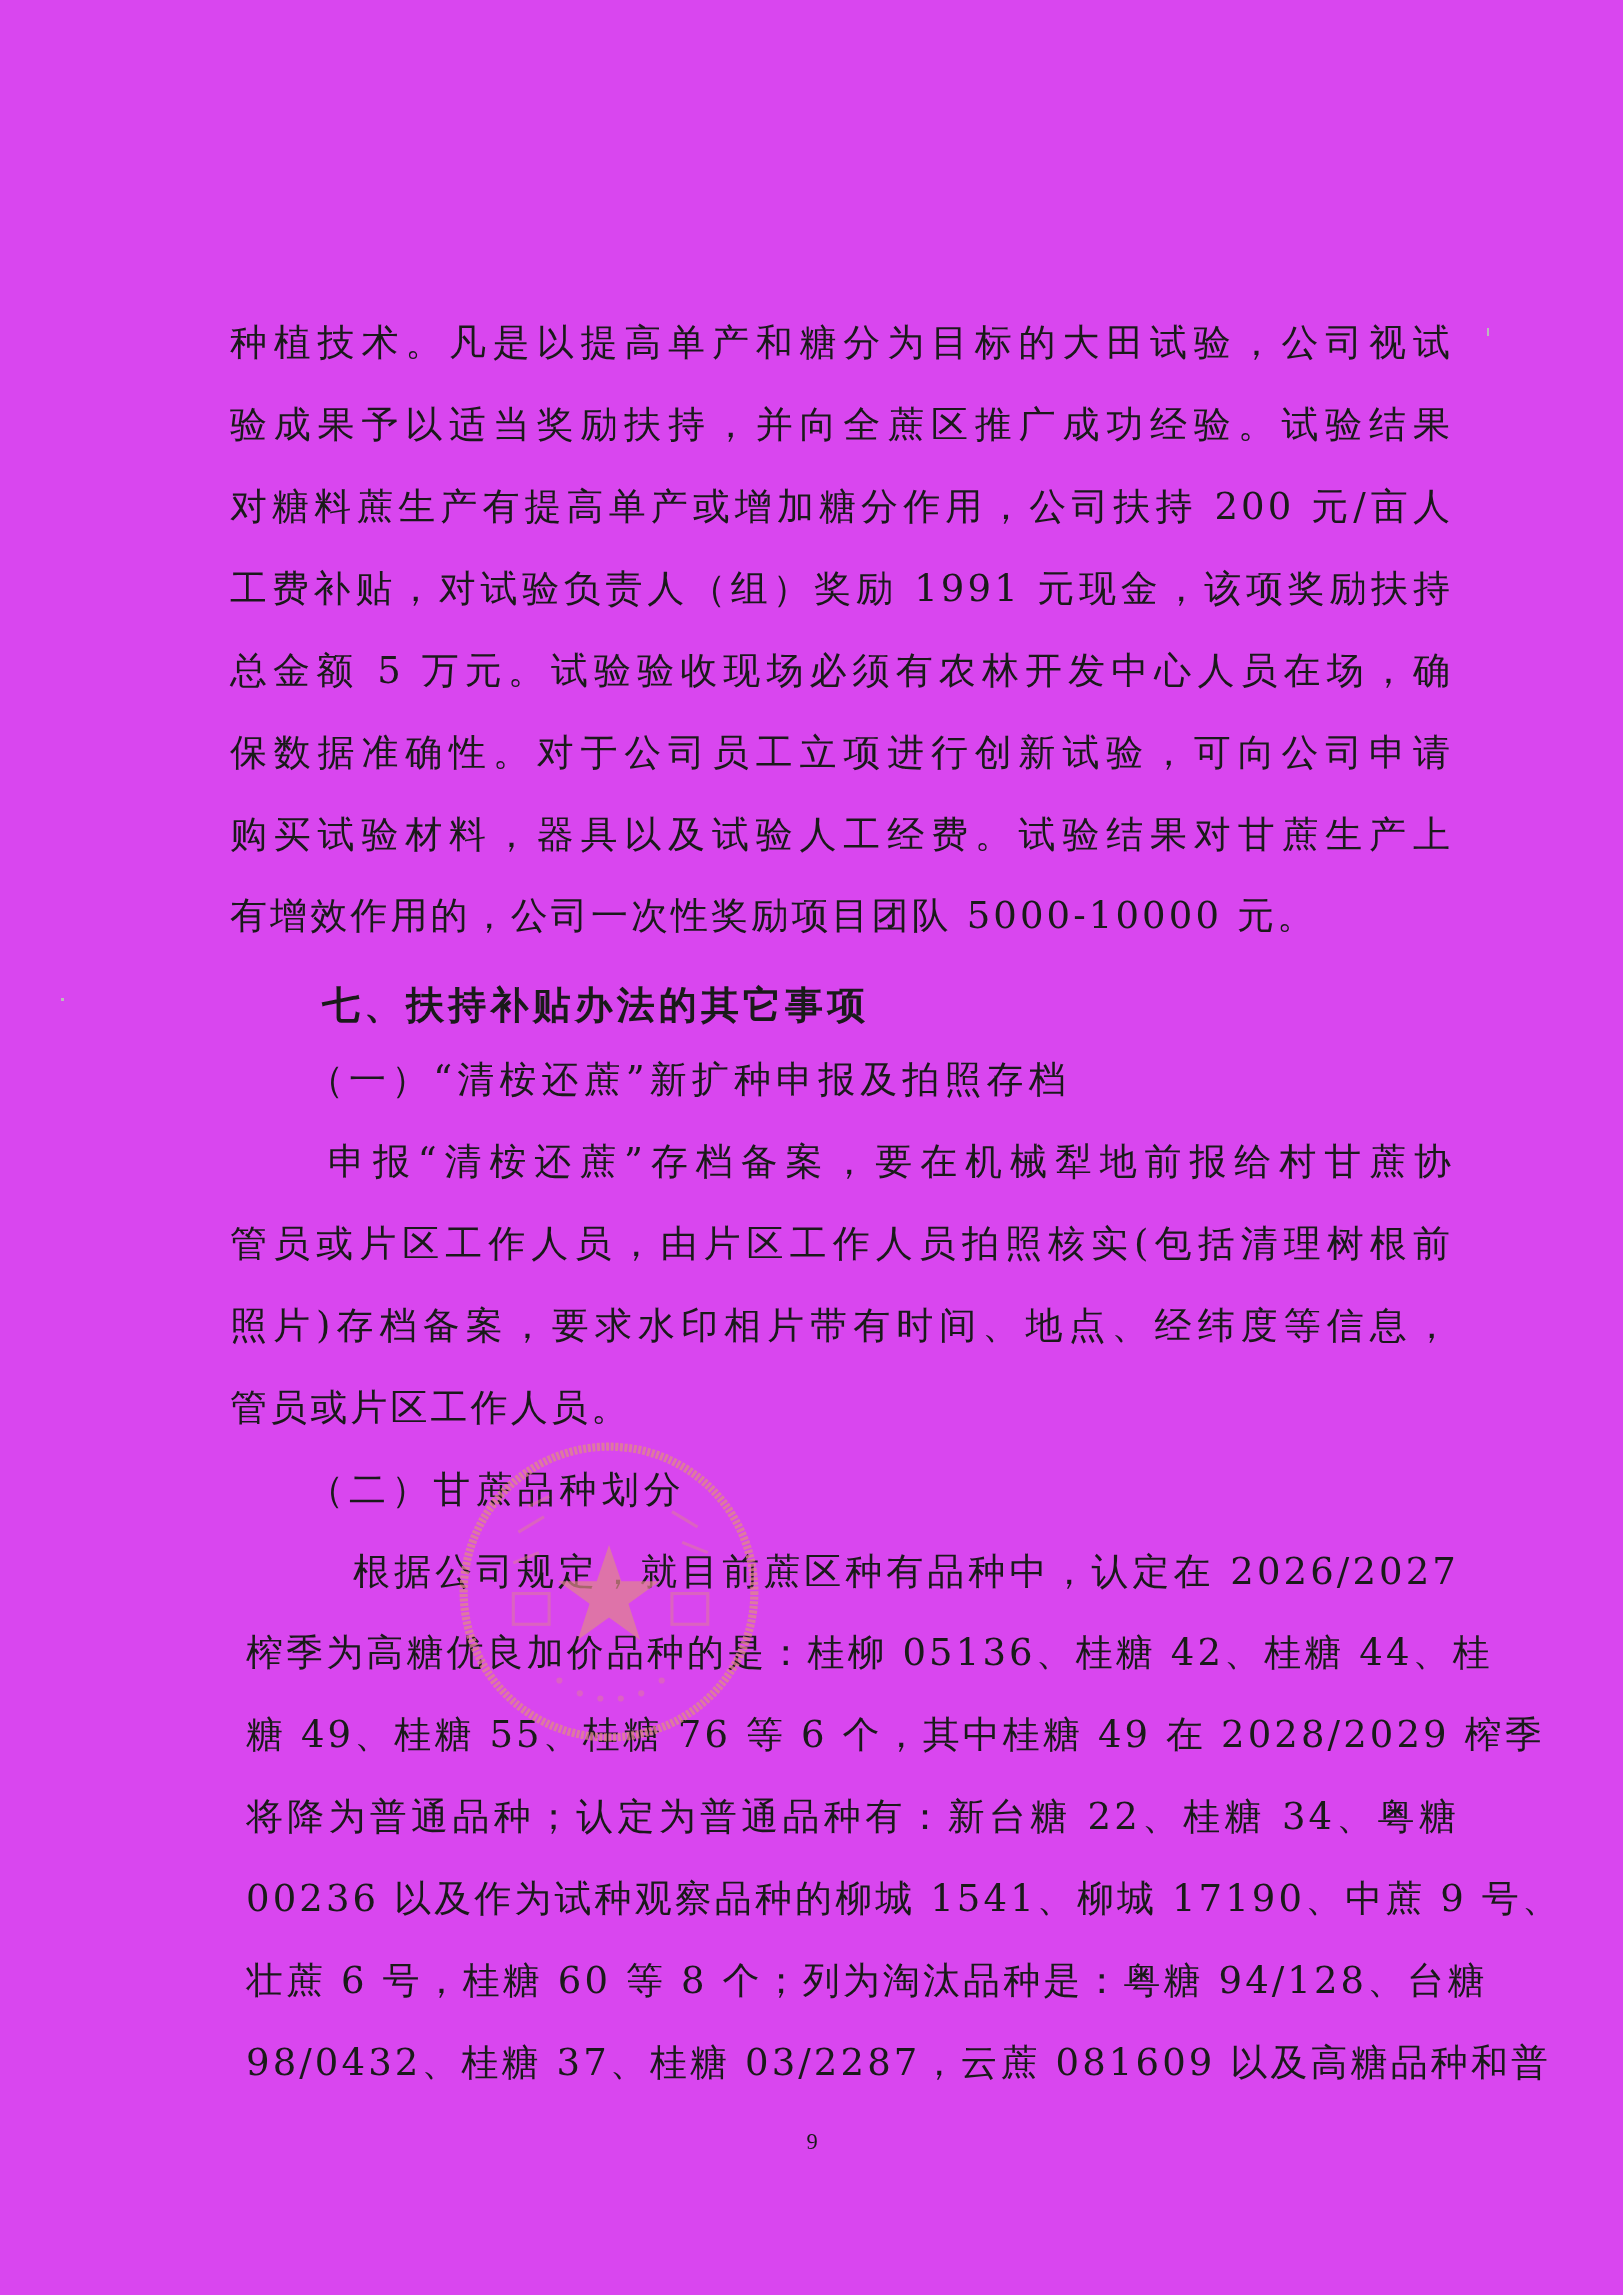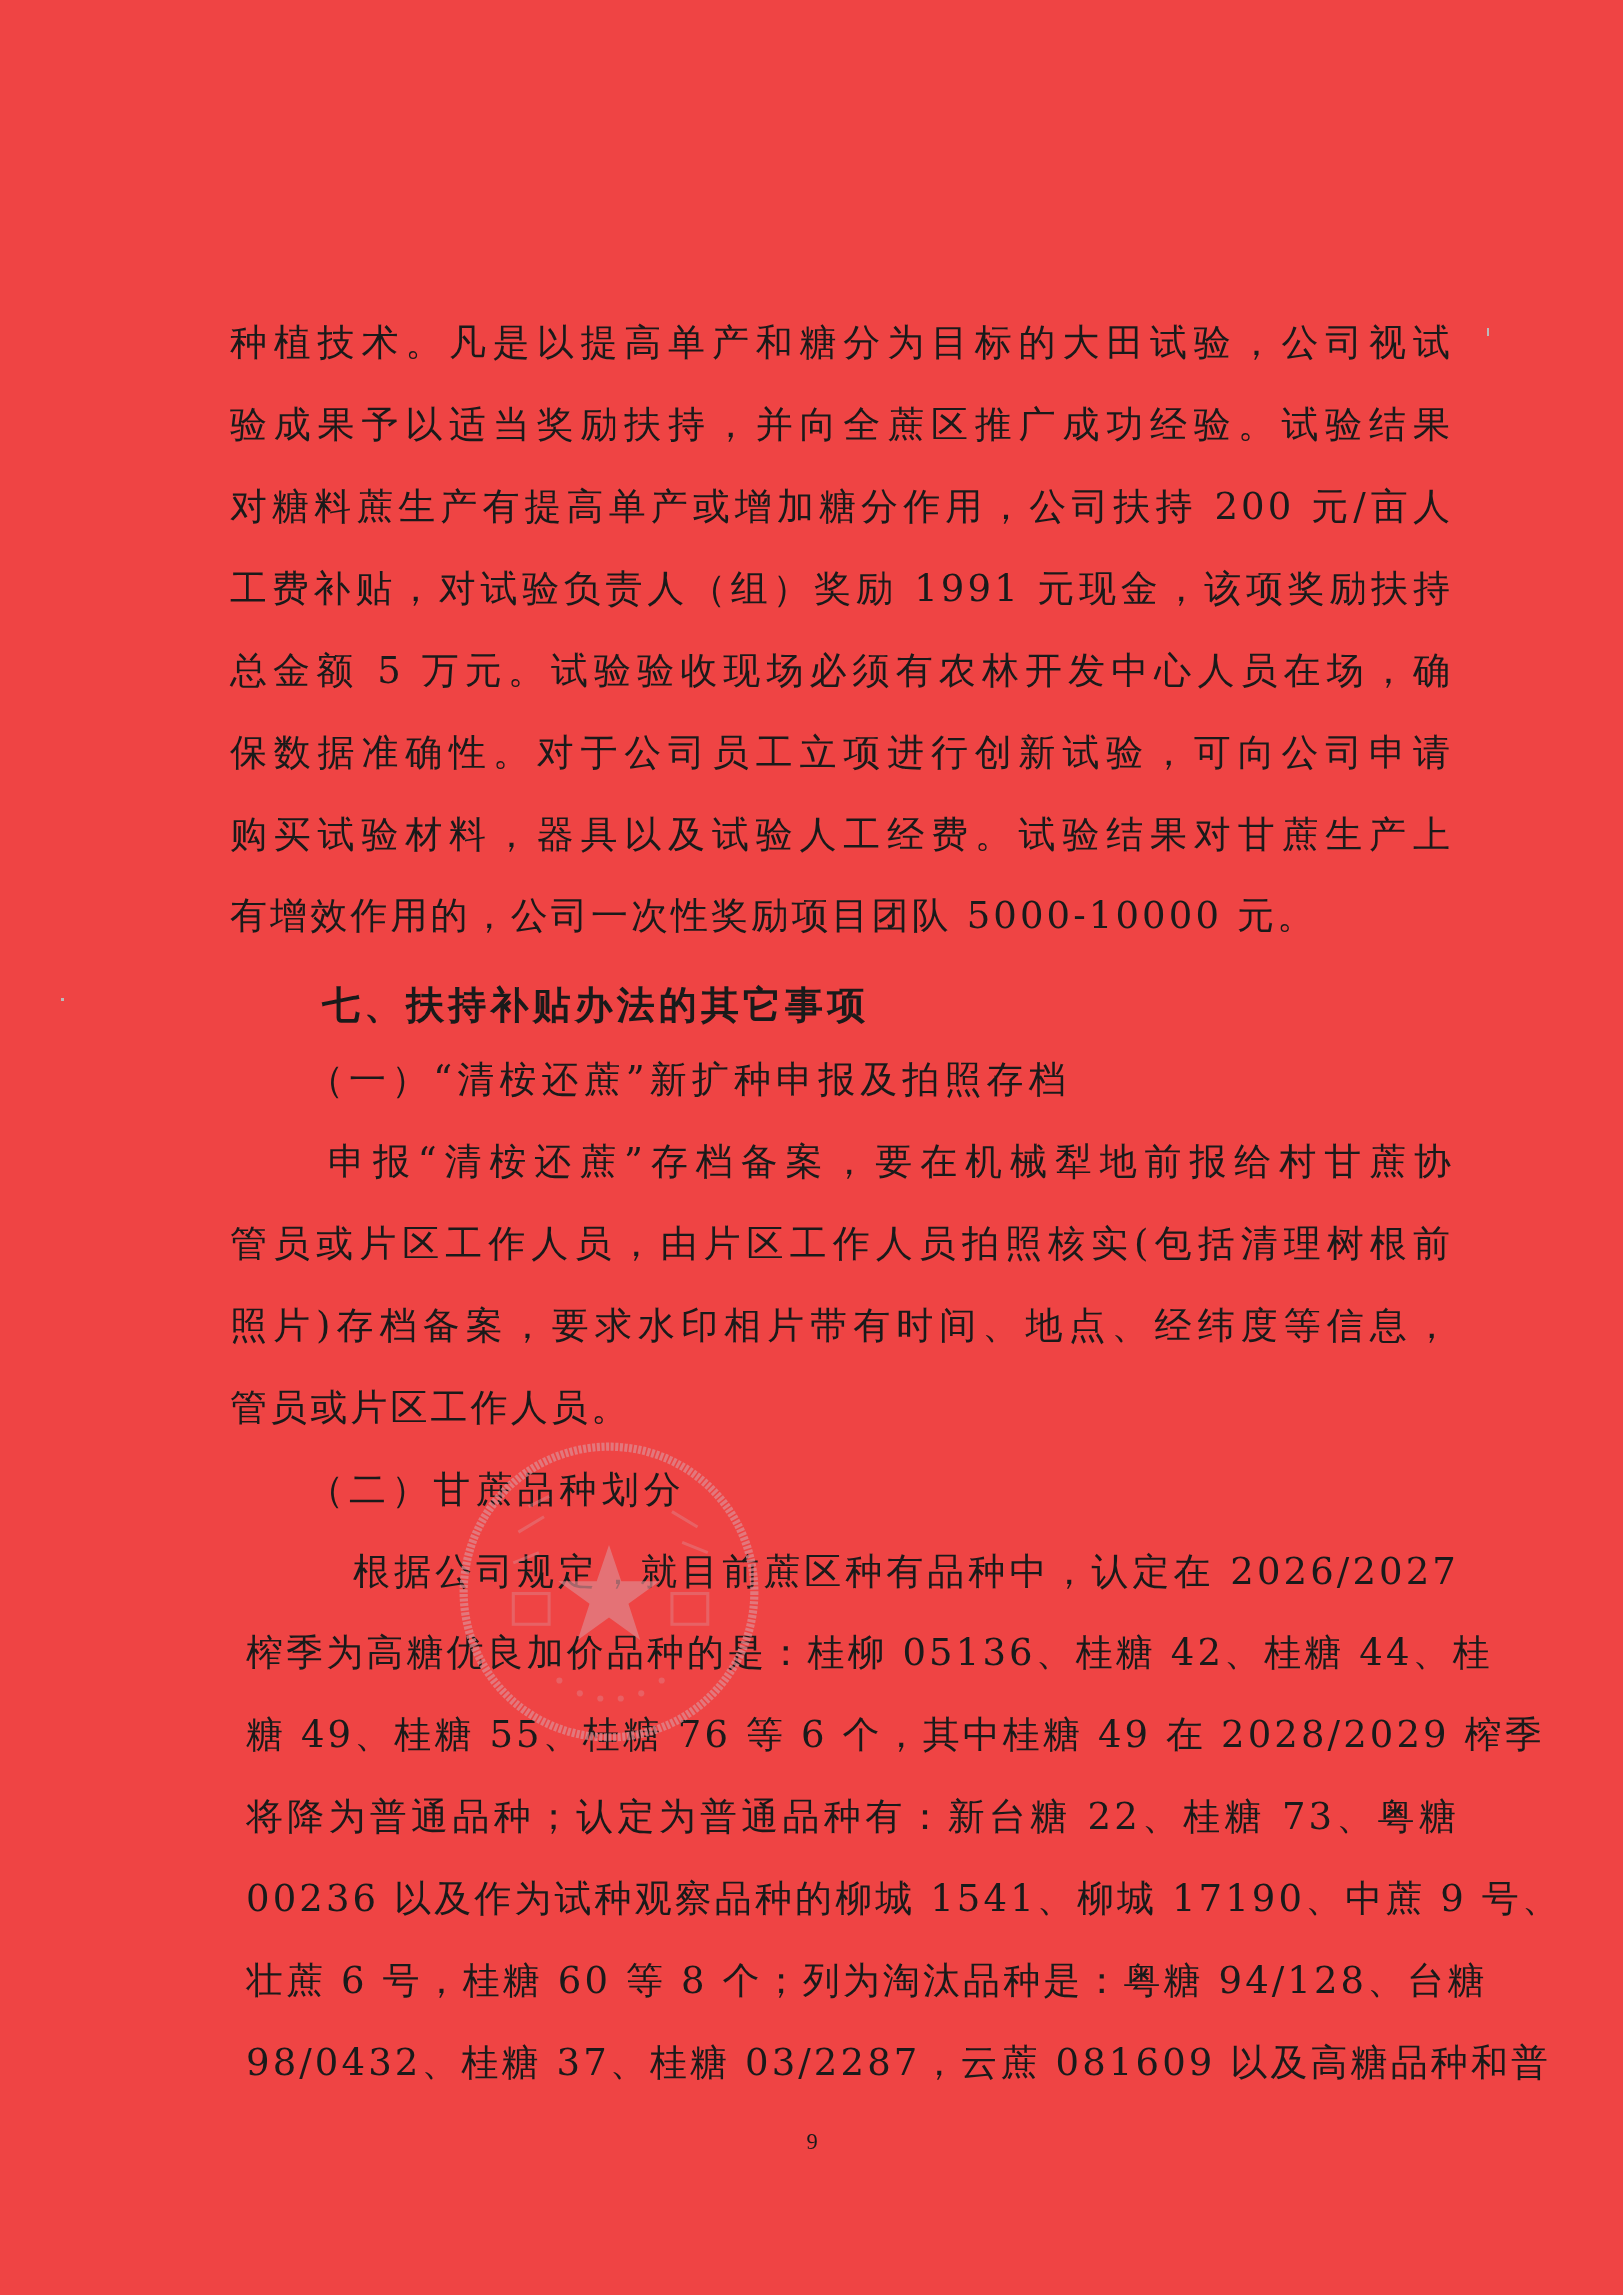--- a/index.html
+++ b/index.html
@@ -1,18 +1,18 @@
 <!DOCTYPE html>
 <html style="font-size:8.2px"><head>
 <meta charset="utf-8">
 <style>
   html, body { margin: 0; padding: 0; background: #ffffff; }
   body { width: 1624px; height: 2295px; position: relative; overflow: hidden;
          font-family: "DejaVu Serif", "Liberation Serif", serif; color: #1a1a1a; }
-  .page { position: absolute; left: 0; top: 0; width: 1624px; height: 2295px; background: #ef4444; }
+  .page { position: absolute; left: 0; top: 0; width: 1624px; height: 2295px; background: #d946ef; }
   .line { position: absolute; left: 230px; width: 1223px; height: 61px;
           font-size: 37px; line-height: 61px; white-space: nowrap;
           text-align: justify; text-align-last: justify; letter-spacing: 3.1px; }
   .line.last { text-align-last: left; }
   .line.indent { left: 328px; width: 1126px; }
   .h1 { position: absolute; left: 322px; font-size: 38px; line-height: 61px;
         font-family: "DejaVu Sans", "Liberation Sans", sans-serif; font-weight: bold;
         letter-spacing: 4.1px; white-space: nowrap; margin-top: 8px; }
   .h2 { position: absolute; left: 307px; font-size: 37px; line-height: 61px;
         letter-spacing: 5.1px; white-space: nowrap; }
@@ -46,21 +46,21 @@
     <div class="line" style="top:1213px">管员或片区工作人员，由片区工作人员拍照核实(包括清理树根前</div>
     <div class="line" style="top:1295px">照片)存档备案，要求水印相片带有时间、地点、经纬度等信息，</div>
     <div class="line last" style="top:1377px">管员或片区工作人员。</div>
   </div>
 
   <div class="h2" style="top:1459px">（二）甘蔗品种划分</div>
   <div>
     <div class="line indent" style="top:1541px;left:353px;width:1106px">根据公司规定，就目前蔗区种有品种中，认定在 2026/2027</div>
     <div class="line" style="top:1622px;left:246px;width:1213px">榨季为高糖优良加价品种的是：桂柳 05136、桂糖 42、桂糖 44、桂</div>
     <div class="line" style="top:1704px;left:246px;width:1213px">糖 49、桂糖 55、桂糖 76 等 6 个，其中桂糖 49 在 2028/2029 榨季</div>
-    <div class="line" style="top:1786px;left:246px;width:1213px">将降为普通品种；认定为普通品种有：新台糖 22、桂糖 73、粤糖</div>
+    <div class="line" style="top:1786px;left:246px;width:1213px">将降为普通品种；认定为普通品种有：新台糖 22、桂糖 34、粤糖</div>
     <div class="line" style="top:1868px;left:246px;width:1213px">00236 以及作为试种观察品种的柳城 1541、柳城 17190、中蔗 9 号、</div>
     <div class="line" style="top:1950px;left:246px;width:1213px">壮蔗 6 号，桂糖 60 等 8 个；列为淘汰品种是：粤糖 94/128、台糖</div>
     <div class="line" style="top:2032px;left:246px;width:1213px">98/0432、桂糖 37、桂糖 03/2287，云蔗 081609 以及高糖品种和普</div>
   </div>
 
   <svg class="stamp" viewBox="0 0 594 594">
     <circle cx="297" cy="297" r="284" fill="none" stroke="#e0868c" stroke-width="16" stroke-dasharray="6 3"></circle>
     <polygon points="297,205 321,276 396,276 335,320 358,391 297,347 236,391 259,320 198,276 273,276" fill="#e0868c" opacity="0.9"></polygon>
     <g fill="none" stroke="#e0868c" stroke-width="6" opacity="0.6">
       <path d="M 120 180 L 170 150 M 110 240 L 160 220 M 140 130 L 180 110"></path>

